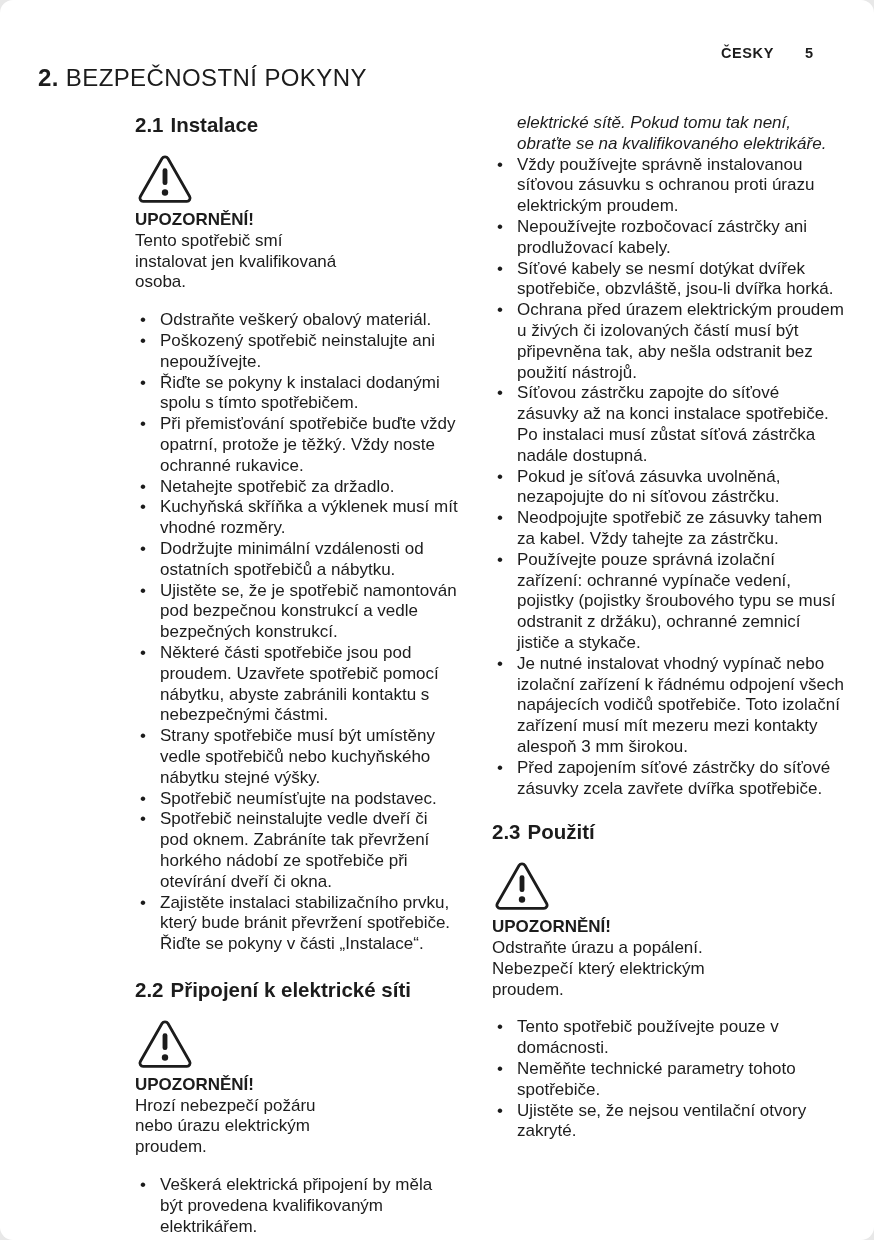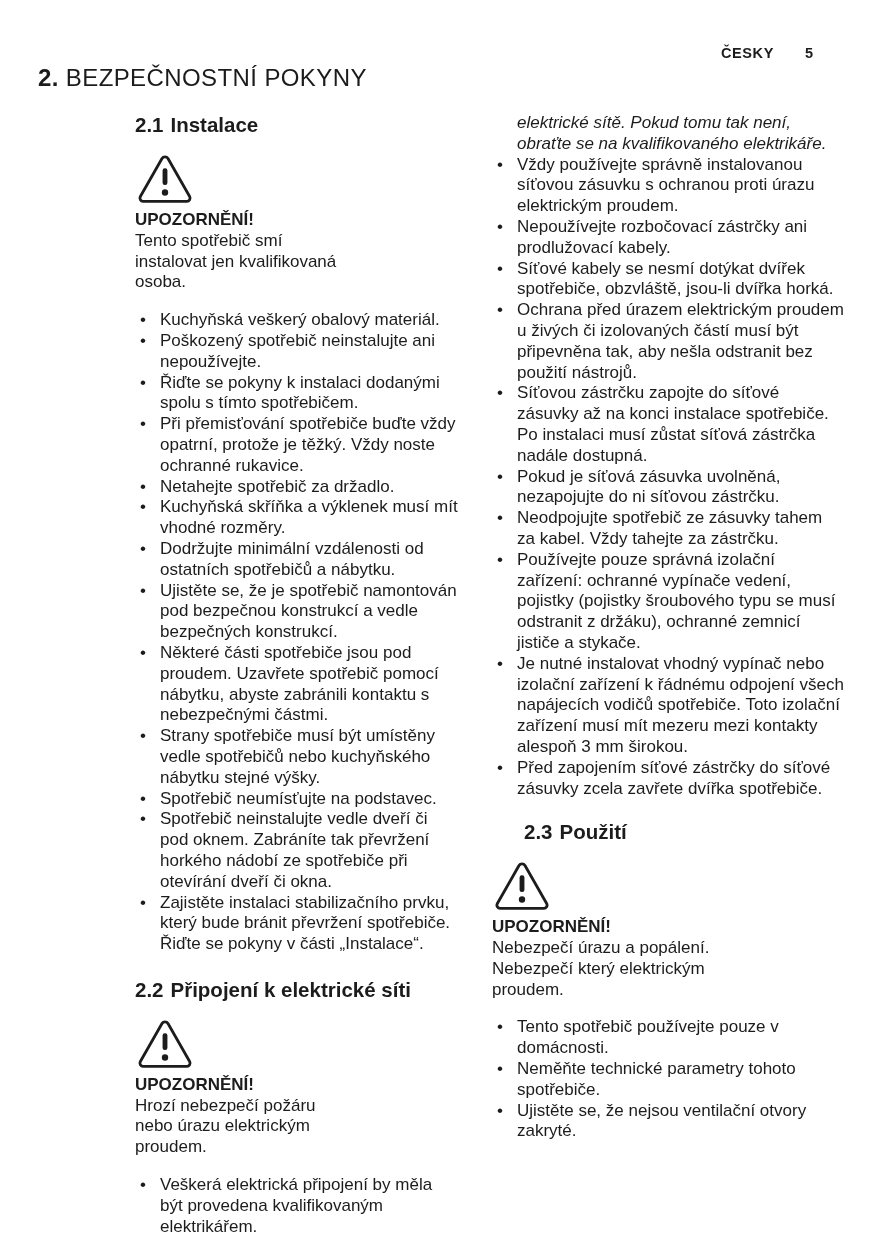--- a/index.html
+++ b/index.html
@@ -3,38 +3,39 @@
 <meta charset="utf-8">
 <style>
   html,body{margin:0;padding:0;background:#e8e8e8;}
   .page{
     position:relative;
     width:874px;height:1240px;
     background:#ffffff;
     color:#1c1c1c;
     font-family:"Liberation Sans","DejaVu Sans",sans-serif;
     overflow:hidden;
+    border-radius:13px;
   }
   
   .hdr-lang{position:absolute;left:721px;top:45px;font-size:14.5px;font-weight:bold;letter-spacing:.6px;}
   .hdr-page{position:absolute;left:805px;top:45px;font-size:14.5px;font-weight:bold;}
   
   .chapter{position:absolute;left:38px;top:64px;font-size:24px;letter-spacing:.4px;white-space:nowrap;}
   .chapter .num{font-weight:bold;margin-right:7px;}
   .chapter .txt{font-weight:normal;}
   
   .columns{position:absolute;left:135px;top:113px;display:flex;gap:33px;}
   .col{font-size:17px;line-height:20.8px;}
   .col-left{width:324px;}
   .col-right{width:352px;}
   
   .sec-h{font-size:20.5px;line-height:24px;margin:0 0 15px 0;white-space:nowrap;}
   .sec-h .num{font-weight:bold;margin-right:7px;}
   .sec-h.mt1{margin-top:23px;}
-  .sec-h.mt2{margin-top:21px;margin-left:32px;}
+  .sec-h.mt2{margin-top:21px;}
   
   .warning{display:flex;align-items:flex-start;margin:2px 0 17px 0;flex-direction:column;}
   .warn-icon{flex:0 0 56px;margin:2px 8px 0 2px;}
   .warn-icon svg{display:block;}
   .warn-body{width:226px;}
   .warn-title{font-weight:bold;}
   
   ul.bullets{list-style:none;margin:0;padding:0;}
   ul.bullets li{position:relative;padding-left:25px;}
   ul.bullets li::before{content:"\2022";position:absolute;left:5px;top:0;}
@@ -71,21 +72,21 @@
         </span>
         <div class="warn-body">
           <div class="warn-title">UPOZORNĚNÍ!</div>
           <div>Tento spotřebič smí</div>
           <div>instalovat jen kvalifikovaná</div>
           <div>osoba.</div>
         </div>
       </div>
 
       <ul class="bullets">
-        <li>Kuchyňská veškerý obalový materiál.</li>
+        <li>Odstraňte veškerý obalový materiál.</li>
         <li>Poškozený spotřebič neinstalujte ani nepoužívejte.</li>
         <li>Řiďte se pokyny k instalaci dodanými spolu s tímto spotřebičem.</li>
         <li>Při přemisťování spotřebiče buďte vždy opatrní, protože je těžký. Vždy noste ochranné rukavice.</li>
         <li>Netahejte spotřebič za držadlo.</li>
         <li>Kuchyňská skříňka a výklenek musí mít vhodné rozměry.</li>
         <li>Dodržujte minimální vzdálenosti od ostatních spotřebičů a nábytku.</li>
         <li>Ujistěte se, že je spotřebič namontován pod bezpečnou konstrukcí a vedle bezpečných konstrukcí.</li>
         <li>Některé části spotřebiče jsou pod proudem. Uzavřete spotřebič pomocí nábytku, abyste zabránili kontaktu s nebezpečnými částmi.</li>
         <li>Strany spotřebiče musí být umístěny vedle spotřebičů nebo kuchyňského nábytku stejné výšky.</li>
         <li>Spotřebič neumísťujte na podstavec.</li>
@@ -145,21 +146,21 @@
       <div class="warning">
         <span class="warn-icon">
           <svg width="56" height="50" viewBox="0 0 60 53">
             <path d="M26.8 4.6 L3.6 45.3 a3.4 3.4 0 0 0 3 5.1 L53.4 50.4 a3.4 3.4 0 0 0 3 -5.1 L33.2 4.6 a3.7 3.7 0 0 0 -6.4 0 Z" fill="none" stroke="#1c1c1c" stroke-width="3"></path>
             <rect x="27.4" y="15" width="5.2" height="18" rx="2.4" fill="#1c1c1c"></rect>
             <circle cx="30" cy="41" r="3.4" fill="#1c1c1c"></circle>
           </svg>
         </span>
         <div class="warn-body">
           <div class="warn-title">UPOZORNĚNÍ!</div>
-          <div>Nebezpečí úrazu a popálení.</div>
+          <div>Odstraňte úrazu a popálení.</div>
           <div>Nebezpečí který elektrickým</div>
           <div>proudem.</div>
         </div>
       </div>
 
       <ul class="bullets">
         <li>Tento spotřebič používejte pouze v domácnosti.</li>
         <li>Neměňte technické parametry tohoto spotřebiče.</li>
         <li>Ujistěte se, že nejsou ventilační otvory zakryté.</li>
       </ul>

